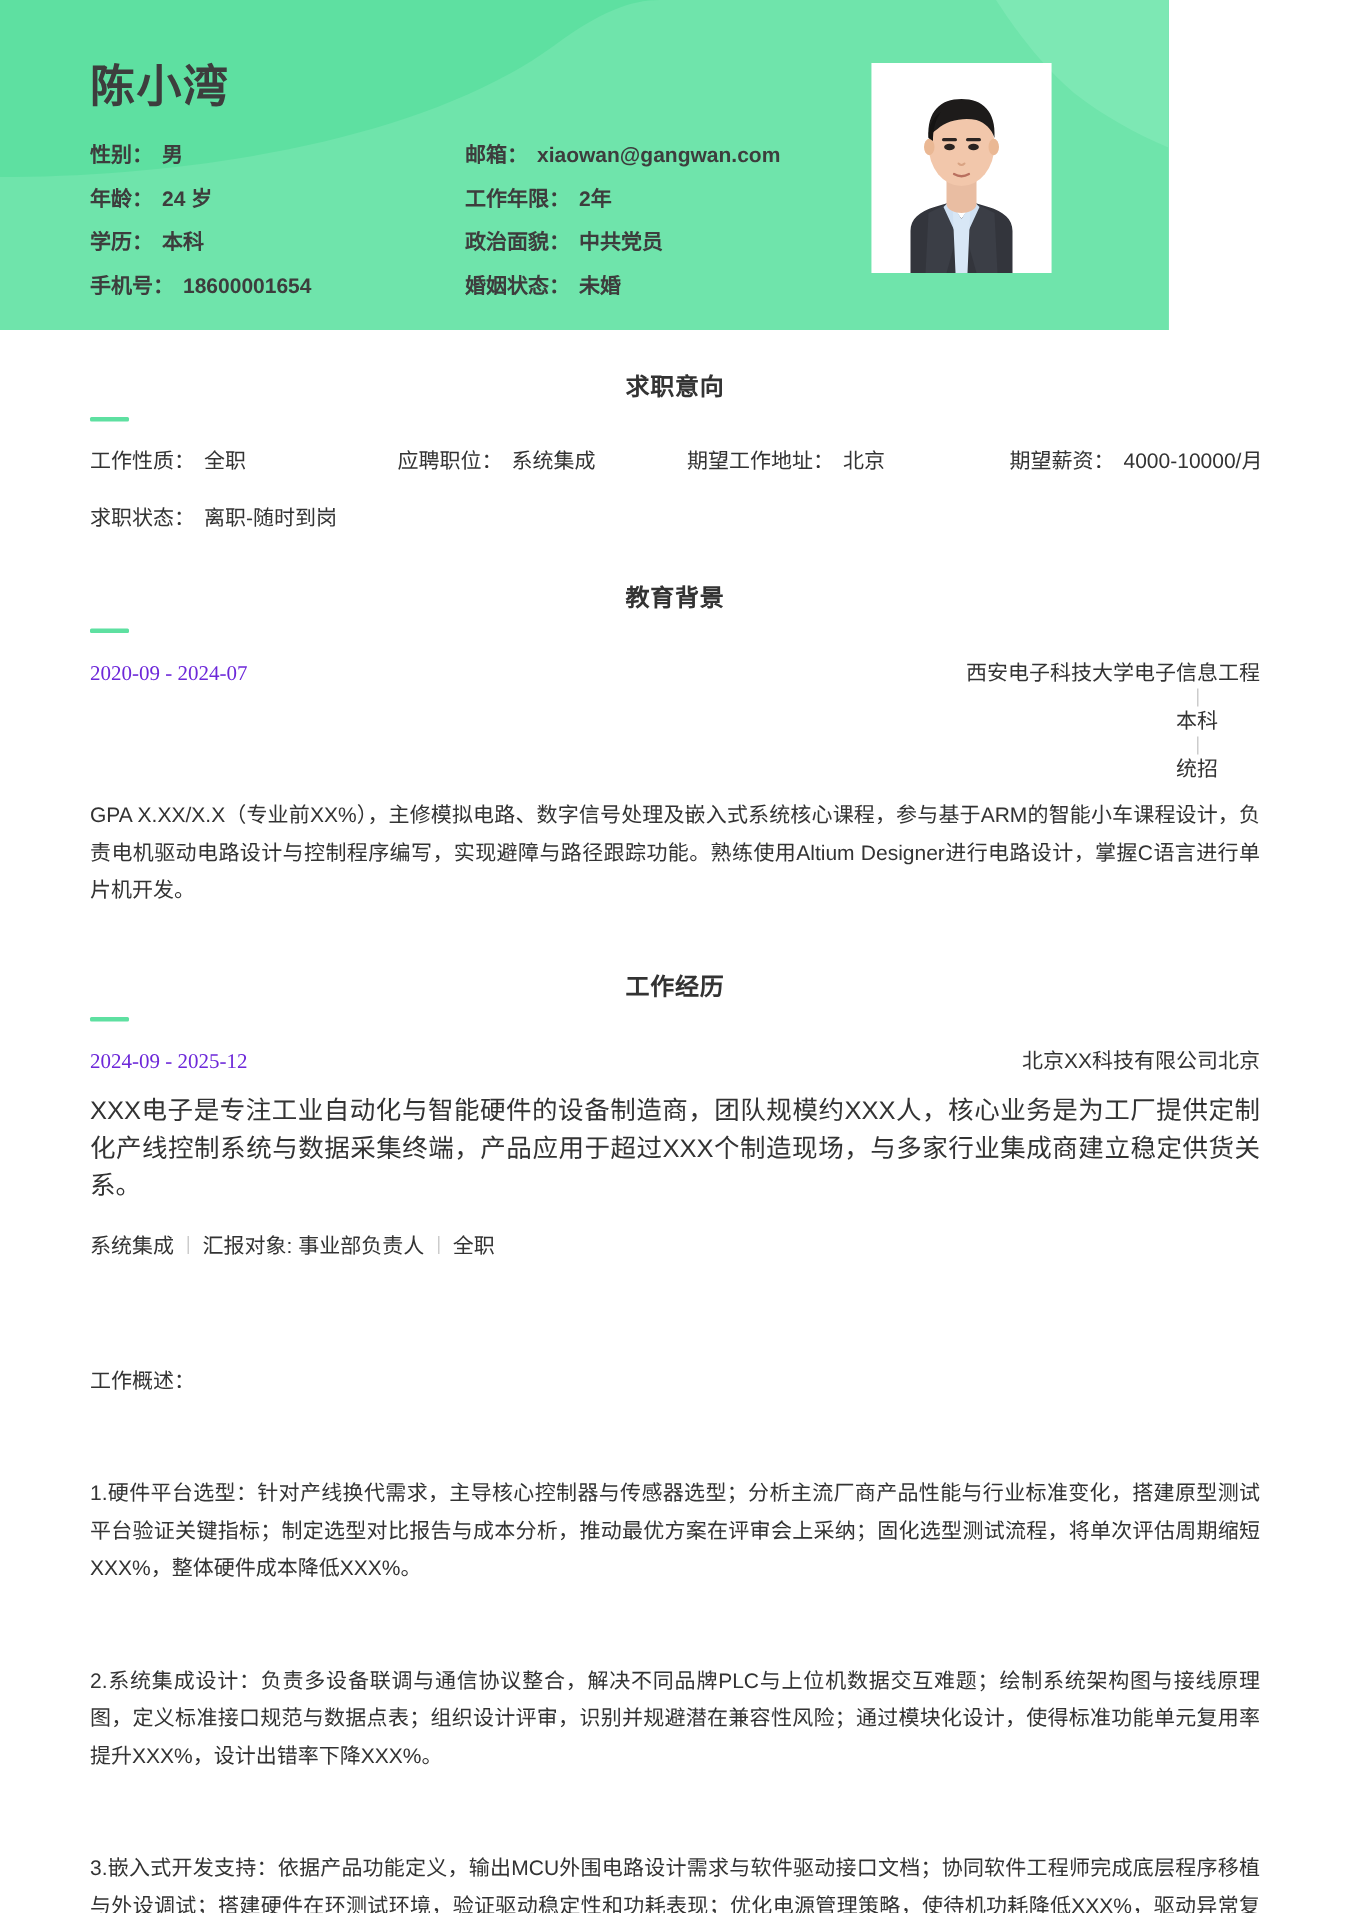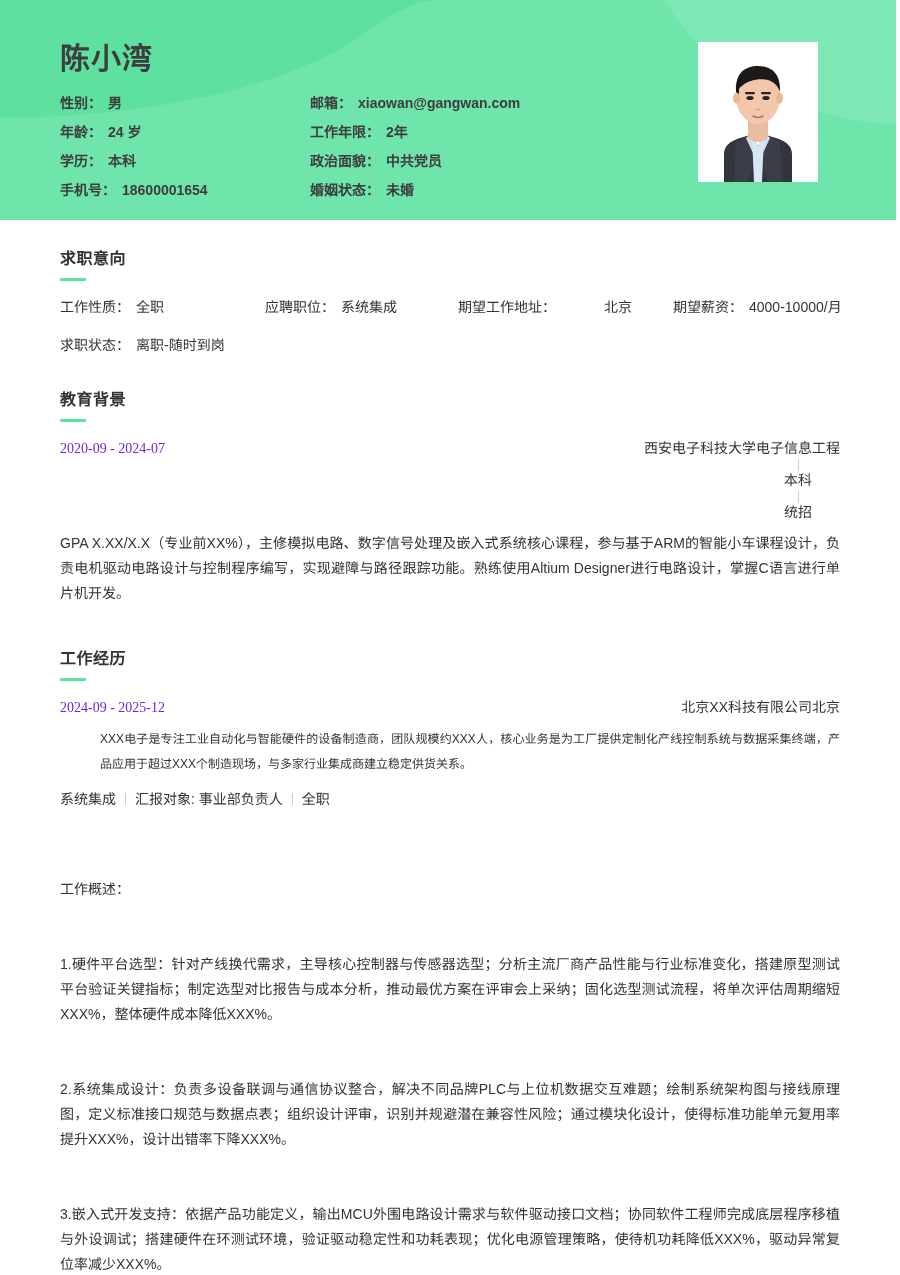--- a/index.html
+++ b/index.html
@@ -19,21 +19,21 @@
     width: 900px;
     min-height: 1275px;
     position: relative;
     background: #ffffff;
     overflow: hidden;
   }
 
   
   .header {
     position: relative;
-    width: 896px;
+    width: 779px;
     height: 220px;
     background: #5EE0A1;
     overflow: hidden;
   }
   .header-deco {
     position: absolute;
     pointer-events: none;
     inset: 0;
     width: 900px;
     height: 220px;
@@ -103,20 +103,21 @@
   
   .body {
     padding: 0 60px 40px 60px;
   }
 
   .section { margin-top: 0; }
   .section + .section { margin-top: 6px; }
 
   .section-head {
     padding-top: 28px;
+    text-align: center;
   }
   .section-title {
     font-size: 16px;
     font-weight: bold;
     color: #333333;
     margin: 0;
     line-height: 22px;
     letter-spacing: 0.5px;
   }
   .section-rule {
@@ -135,21 +136,21 @@
     line-height: 20px;
     color: #333333;
     margin-bottom: 18px;
   }
   .intent-row:last-child { margin-bottom: 0; }
   .intent-item { display: flex; align-items: baseline; white-space: nowrap; }
   .intent-item .lab { color: #333333; }
   .intent-item .val { color: #333333; margin-left: 6px; }
   .w-a { width: 205px; }
   .w-b { width: 193px; }
-  .w-c { width: 215px; gap: 42px; }
+  .w-c { width: 215px; }
   .w-d { width: 167px; }
 
   
   .entry-row {
     display: flex;
     align-items: baseline;
     font-size: 14px;
     line-height: 20px;
     color: #333333;
     margin-top: 16px;
@@ -172,26 +173,25 @@
     display: inline-block;
     width: 1px;
     height: 12px;
     background: #cccccc;
     margin: 0 9px;
     position: relative;
     top: 1px;
   }
 
   .entry-desc {
-    font-size: 12px;
+    font-size: 17px;
     line-height: 25px;
     color: #333333;
     margin-top: 9px;
     text-align: justify;
-    margin-left: 40px;
   }
 
   .entry-meta {
     font-size: 14px;
     line-height: 20px;
     color: #333333;
     margin-top: 12px;
     display: flex;
     align-items: center;
   }

